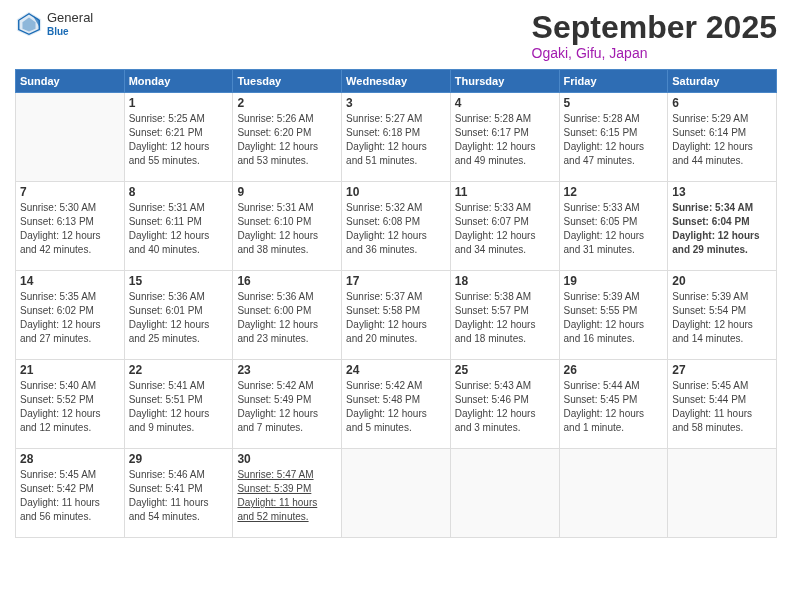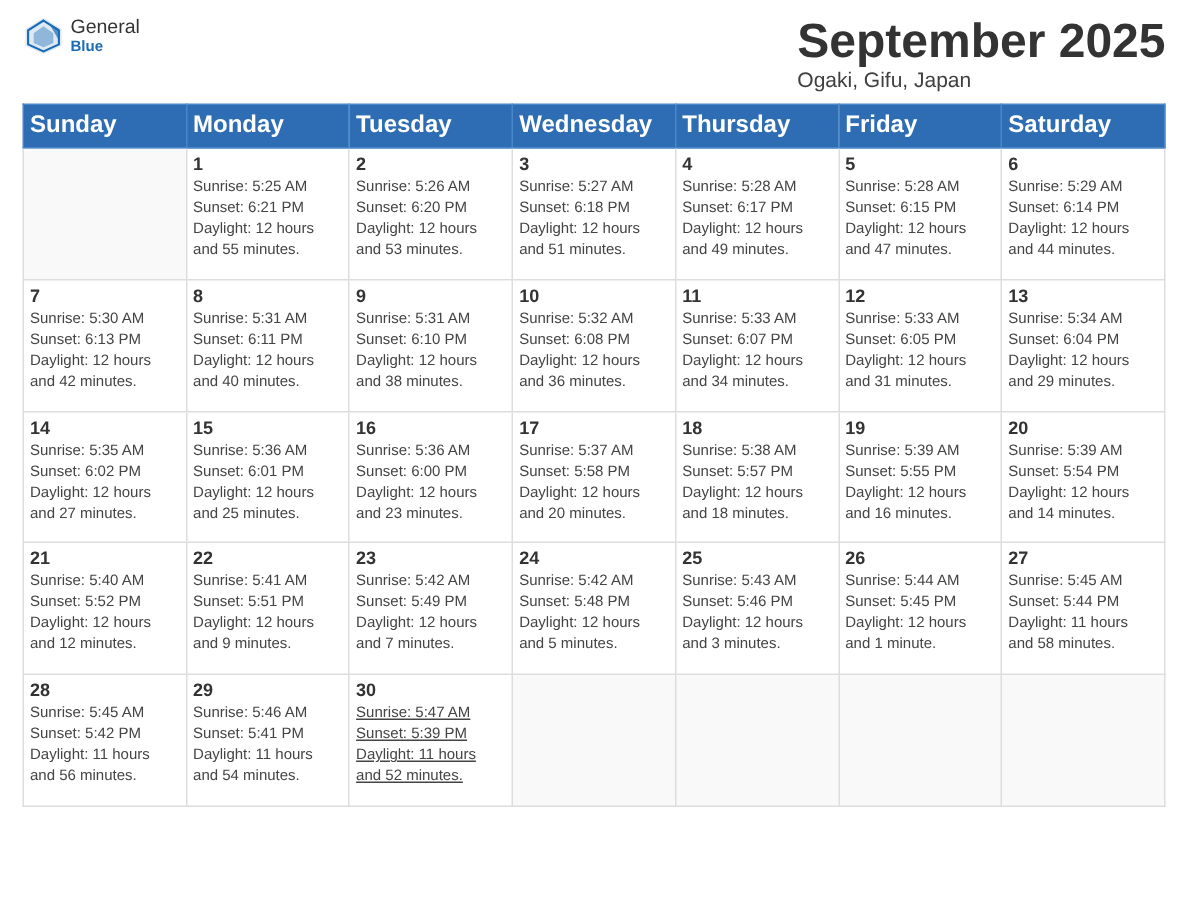--- a/index.html
+++ b/index.html
@@ -51,33 +51,33 @@
       text-align: left;
     }
     .month-title {
       font-size: 32px;
       font-weight: bold;
       color: #333;
       line-height: 1.1;
     }
     .subtitle {
       font-size: 14px;
-      color: #404040;
+      color: #a21caf;
     }
     .calendar {
       flex: 1;
       border: 1px solid #ccc;
       border-collapse: collapse;
       width: 100%;
       table-layout: fixed;
     }
     .calendar th {
       background: #2e6db4;
       color: #fff;
-      font-size: 16px;
+      font-size: 11px;
       font-weight: bold;
       padding: 5px 4px;
       text-align: left;
       border: 1px solid #4a87c8;
     }
     .calendar td {
       vertical-align: top;
       padding: 3px 4px;
       border: 1px solid #ddd;
       font-size: 9px;
@@ -220,21 +220,21 @@
           </td>
           <td>
             <span class="day-number">12</span>
             <div class="day-info" style="white-space: pre-line;">Sunrise: 5:33 AM
 Sunset: 6:05 PM
 Daylight: 12 hours
 and 31 minutes.</div>
           </td>
           <td>
             <span class="day-number">13</span>
-            <div class="day-info" style="white-space: pre-line;">Sunrise: 5:34 AM
+            <div class="day-info" style="white-space: pre-line; font-weight: bold;">Sunrise: 5:34 AM
 Sunset: 6:04 PM
 Daylight: 12 hours
 and 29 minutes.</div>
           </td>
         </tr>
         <tr>
           <td>
             <span class="day-number">14</span>
             <div class="day-info" style="white-space: pre-line;">Sunrise: 5:35 AM
 Sunset: 6:02 PM

